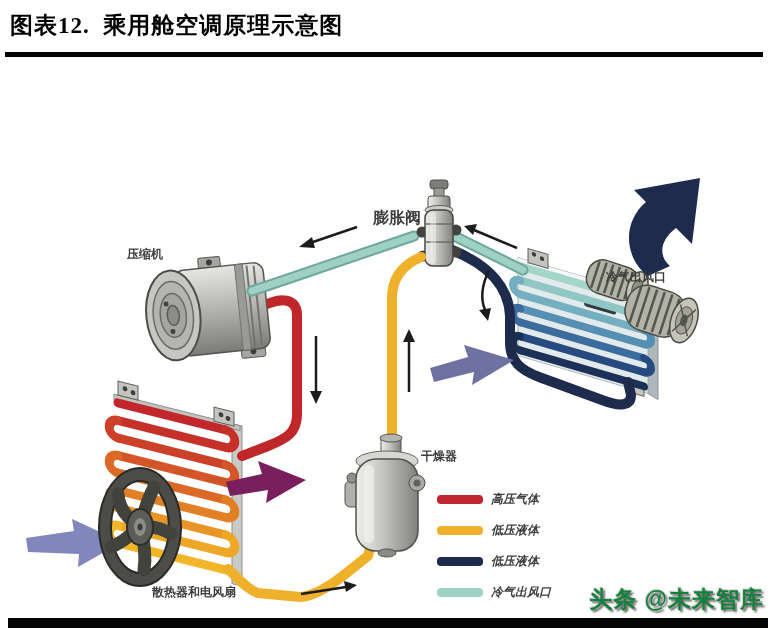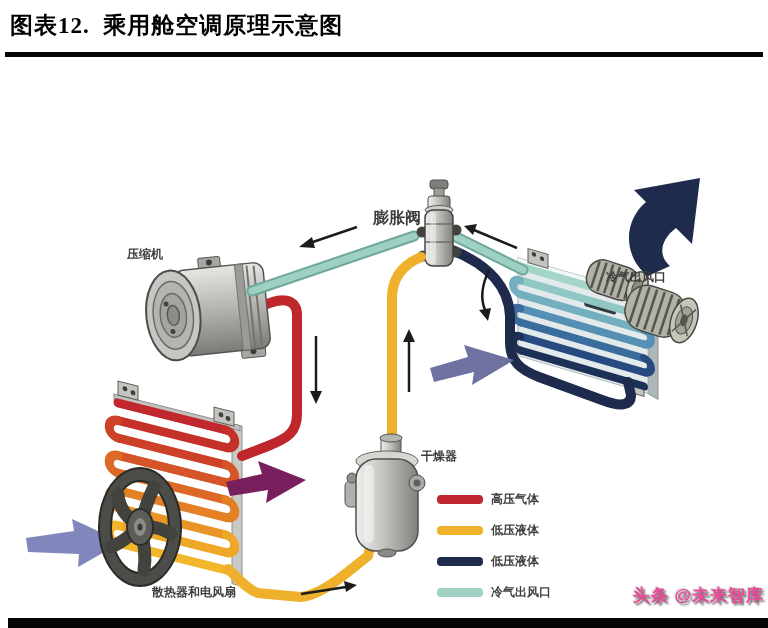--- a/index.html
+++ b/index.html
@@ -5,25 +5,25 @@
   html,body{margin:0;padding:0;background:#fff;}
   body{width:768px;height:628px;position:relative;overflow:hidden;
        font-family:"Liberation Sans","DejaVu Sans",sans-serif;}
   .page{position:absolute;inset:0;}
   .title{position:absolute;left:10px;top:10px;font-family:"Liberation Serif","DejaVu Serif",serif;
          font-size:23px;font-weight:bold;color:#000000;white-space:pre;letter-spacing:1px;}
   .rule-top{position:absolute;left:5px;right:5px;top:52px;height:5px;background:#050505;}
   .rule-bottom{position:absolute;left:8px;right:0;bottom:0;height:10px;background:#050505;}
   .art{position:absolute;left:0;top:0;}
   .lbl{position:absolute;font-size:12px;font-weight:bold;color:#3c3c3c;white-space:nowrap;}
-  .legend{position:absolute;left:437px;top:495px;}
+  .legend{position:absolute;left:437px;top:495px;font-style:italic;}
   .legend-row{display:flex;align-items:center;height:9px;margin-bottom:22px;}
   .legend-swatch{width:46px;height:9px;border-radius:4px;flex:none;}
   .legend-label{font-size:12px;font-weight:bold;color:#3f3f3f;margin-left:8px;line-height:9px;}
-  .watermark{position:absolute;right:4px;top:584px;font-size:17px;font-weight:bold;color:#ec4899;
+  .watermark{position:absolute;right:4px;top:584px;font-size:23px;font-weight:bold;color:#15803d;
              letter-spacing:1px;white-space:nowrap;
              text-shadow:2px 2px 2px rgba(95,95,95,.95),-1px -1px 1px rgba(190,190,190,.7);}
 </style>
 </head>
 <body>
 
 <div class="page">
 
   <svg class="art" width="768" height="628" viewBox="0 0 768 628" aria-hidden="true">
     <defs>

